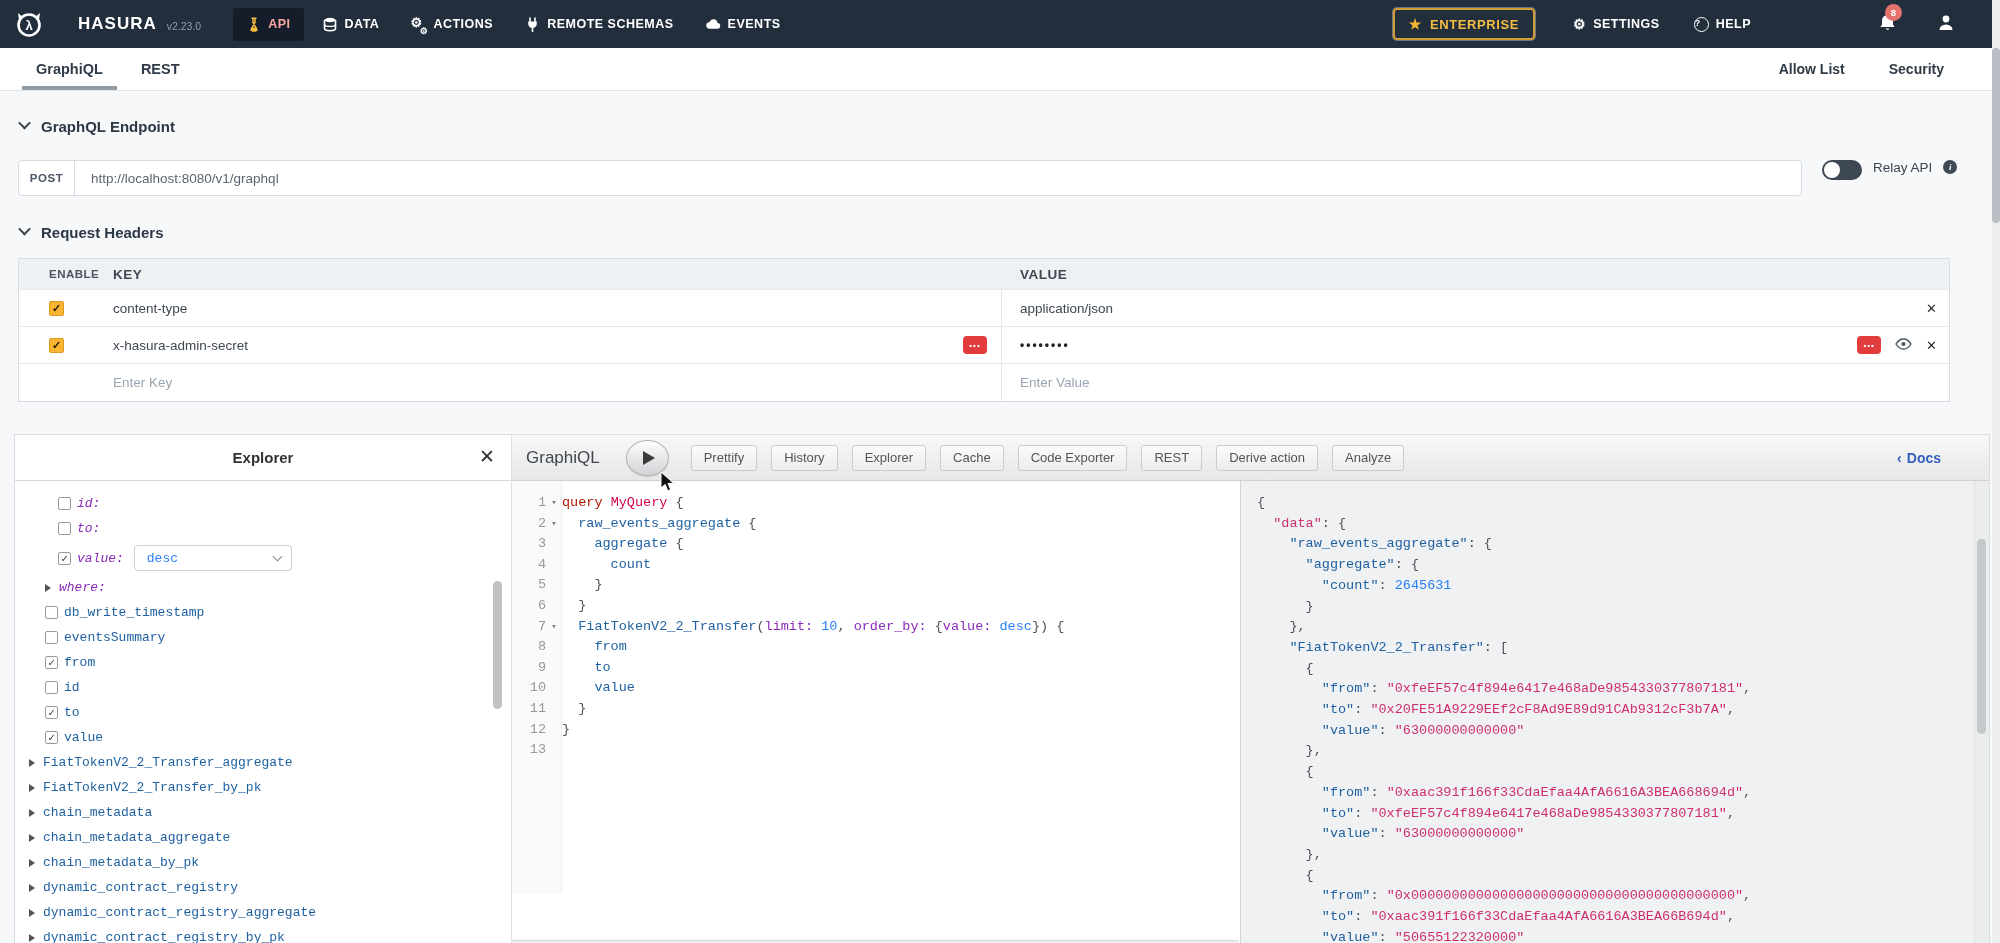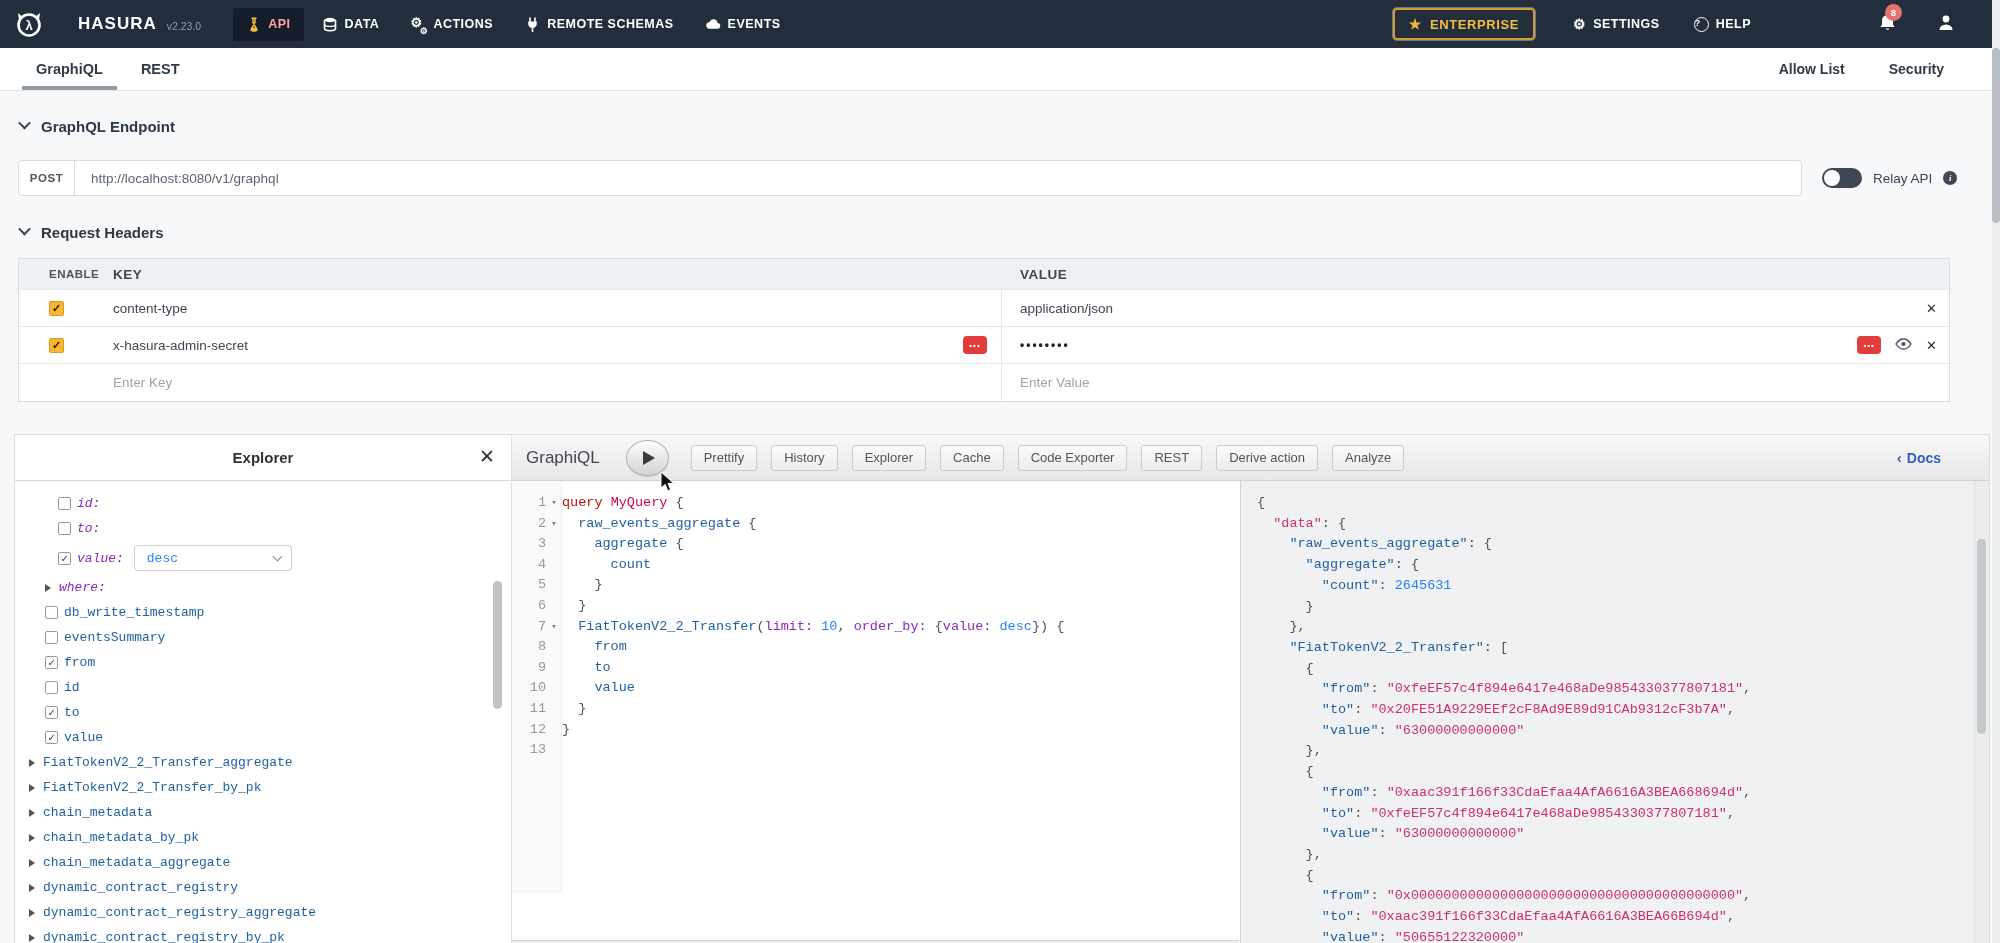--- a/index.html
+++ b/index.html
@@ -35,21 +35,21 @@
   .tab-link { font-size:14px; font-weight:bold; color:#2f3a47; cursor:pointer; }
 
   
   .sec-head { position:absolute; left:20px; display:flex; align-items:center; gap:12px; font-size:15px; font-weight:bold; color:#2c3845; cursor:pointer; }
   .chev-down { width:9px; height:9px; border-left:2px solid #39444f; border-bottom:2px solid #39444f; transform:rotate(-45deg) translate(1px,-1px); margin-top:-4px; }
 
   
   #endpoint-row { position:absolute; left:18px; top:160px; width:1784px; height:36px; background:#fff; border:1px solid #d6dce2; border-radius:4px; display:flex; align-items:stretch; }
   #post-label { width:56px; display:flex; align-items:center; justify-content:center; font-size:11.5px; font-weight:bold; color:#4b5563; border-right:1px solid #d6dce2; letter-spacing:.5px;text-align:center; }
   #endpoint-url { flex:1; display:flex; align-items:center; padding-left:16px; font-size:13.5px; color:#5b6572; }
-  #relay-wrap { position:absolute; left:1822px; top:160px; height:36px; display:flex; align-items:center; gap:11px; }
+  #relay-wrap { position:absolute; left:1822px; top:160px; height:36px; display:flex; align-items:flex-start; gap:11px; }
   #relay-toggle { width:40px; height:20px; background:#3d4653; border-radius:10px; position:relative; cursor:pointer; }
   #relay-knob { position:absolute; left:2px; top:2px; width:16px; height:16px; background:#fff; border-radius:50%; }
   #relay-label { font-size:13.5px; color:#3d4754; }
   #relay-info { width:14px; height:14px; border-radius:50%; background:#3f4956; color:#fff; font-size:9px; font-weight:bold; display:flex; align-items:center; justify-content:center; font-family:"Liberation Serif",serif; font-style:italic; cursor:pointer; }
 
   
   #headers-table { position:absolute; left:18px; top:258px; width:1932px; background:#fff; border:1px solid #d6dce2; border-radius:0; }
   .ht-row { display:flex; align-items:stretch; border-bottom:1px solid #e5e9ec; min-height:37px; }
   .ht-row:last-child { border-bottom:none; }
   #ht-header { background:#eef1f3; min-height:31px; font-size:11.5px; font-weight:bold; color:#4a5561; letter-spacing:.5px; }
@@ -350,25 +350,25 @@
         <div class="ex-row lvl1">
           <span class="ex-arrow"></span>
           <span class="ex-field">FiatTokenV2_2_Transfer_by_pk</span>
         </div>
         <div class="ex-row lvl1">
           <span class="ex-arrow"></span>
           <span class="ex-field">chain_metadata</span>
         </div>
         <div class="ex-row lvl1">
           <span class="ex-arrow"></span>
+          <span class="ex-field">chain_metadata_aggregate</span>
+        </div>
+        <div class="ex-row lvl1">
+          <span class="ex-arrow"></span>
           <span class="ex-field">chain_metadata_by_pk</span>
-        </div>
-        <div class="ex-row lvl1">
-          <span class="ex-arrow"></span>
-          <span class="ex-field">chain_metadata_aggregate</span>
         </div>
         <div class="ex-row lvl1">
           <span class="ex-arrow"></span>
           <span class="ex-field">dynamic_contract_registry</span>
         </div>
         <div class="ex-row lvl1">
           <span class="ex-arrow"></span>
           <span class="ex-field">dynamic_contract_registry_aggregate</span>
         </div>
         <div class="ex-row lvl1">

